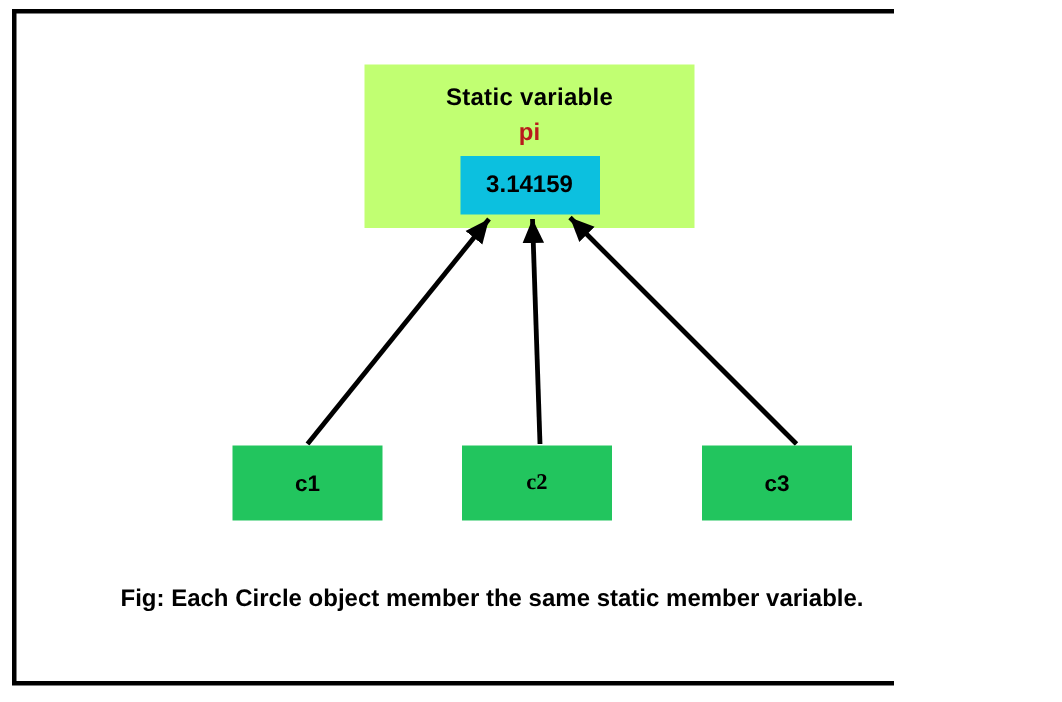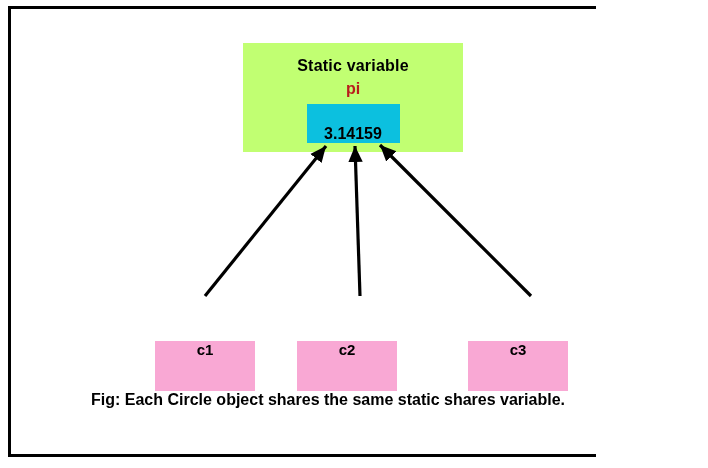--- a/index.html
+++ b/index.html
@@ -50,49 +50,48 @@
     font-weight: bold;
     color: #b91c1c;
     line-height: 22px;
   }
   .value-box {
     margin-top: 4px;
     width: 93px;
     height: 39px;
     background: #0CC0DF;
     display: flex;
-    align-items: flex-end;
+    align-items: center;
     justify-content: center;
   }
   .value-text {
     font-size: 16px;
     font-weight: bold;
     color: #000000;
   }
   .arrow-layer {
     position: absolute;
     left: 0;
     top: 0;
     width: 708px;
     height: 468px;
     pointer-events: none;
   }
   .object-box {
     position: absolute;
     top: 297px;
     width: 100px;
     height: 50px;
-    background: #f9a8d4;
+    background: #22c55e;
     display: flex;
-    align-items: flex-start;
+    align-items: center;
     justify-content: center;
-    margin-top: 44px;
   }
   .object-box.c1 { left: 155px; }
-  .object-box.c2 { left: 297px; }
+  .object-box.c2 { left: 308px; font-family: Liberation Serif, serif; }
   .object-box.c3 { left: 468px; }
   .object-label {
     font-size: 15px;
     font-weight: bold;
     color: #000000;
   }
   .caption {
     position: absolute;
     left: 8px;
     top: 389px;
@@ -132,14 +131,14 @@
   <div class="object-box c1">
     <span class="object-label">c1</span>
   </div>
   <div class="object-box c2">
     <span class="object-label">c2</span>
   </div>
   <div class="object-box c3">
     <span class="object-label">c3</span>
   </div>
 
-  <div class="caption">Fig: Each Circle object shares the same static shares variable.</div>
+  <div class="caption">Fig: Each Circle object member the same static member variable.</div>
 </div>
 
 </body></html>

